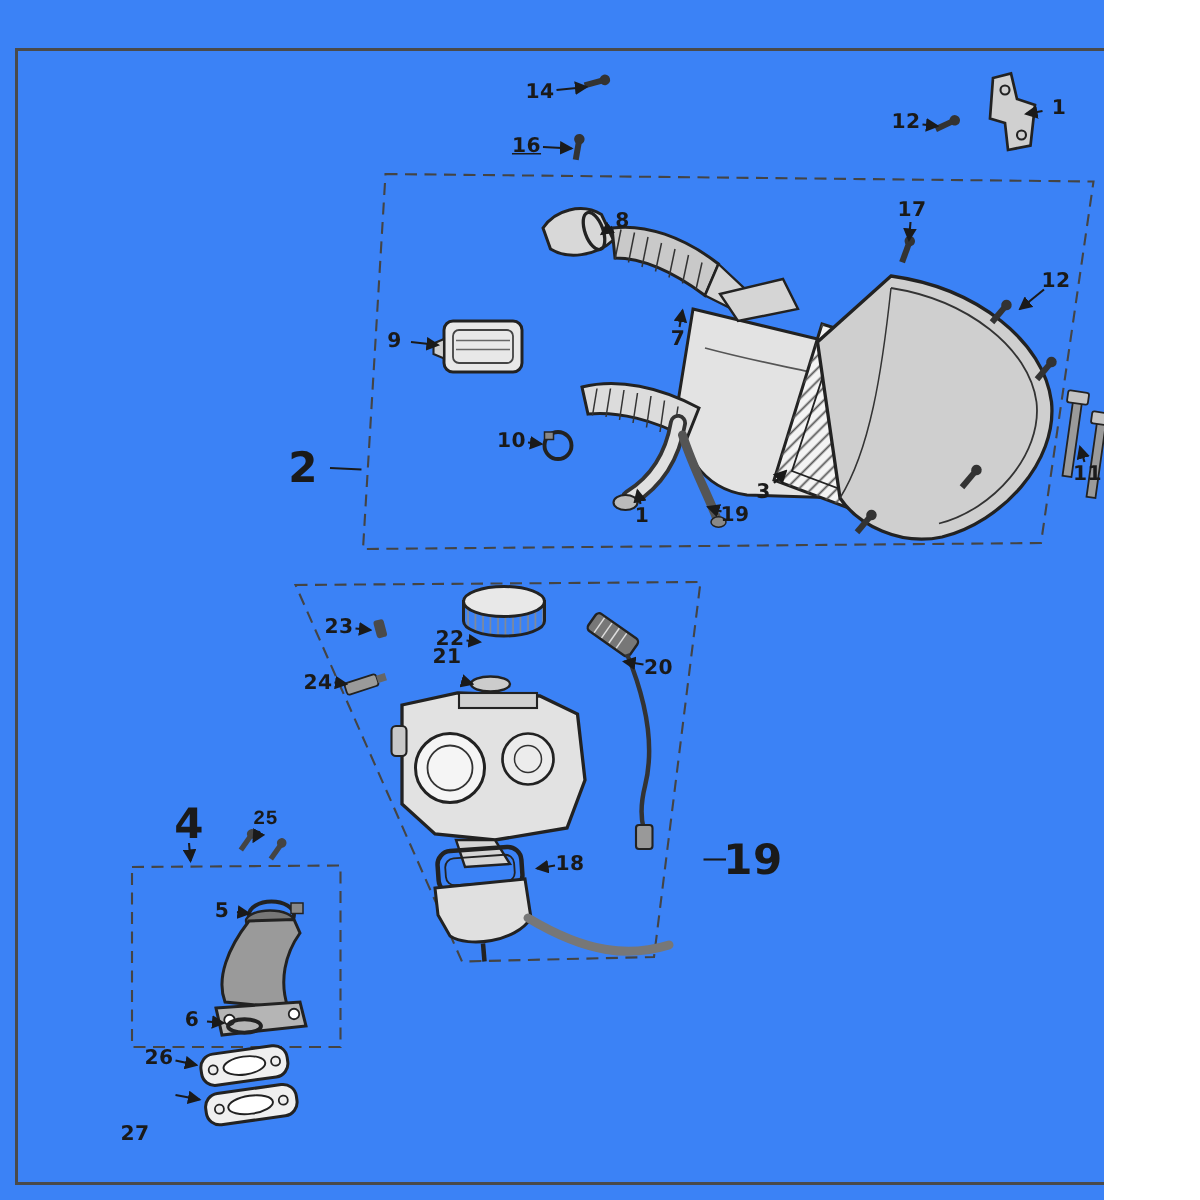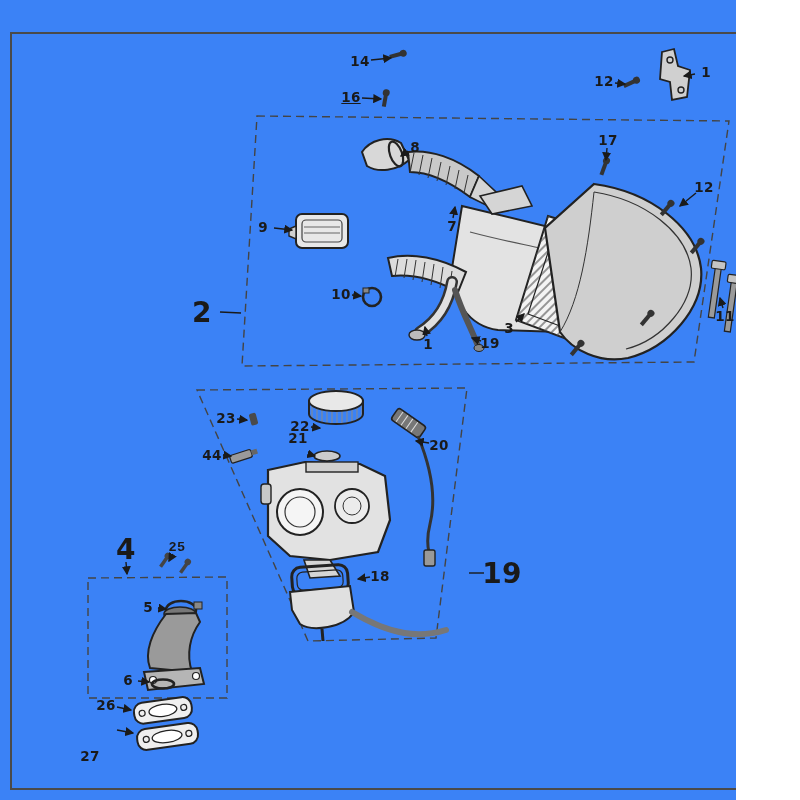--- a/index.html
+++ b/index.html
@@ -303,21 +303,21 @@
       <div class="callout" style="left: 704px; top: 187px;">12</div>
       <div class="callout" style="left: 452px; top: 226px;">7</div>
       <div class="callout" style="left: 341px; top: 294px;">10</div>
       <div class="callout lg" style="left: 202px; top: 312px;">2</div>
       <div class="callout" style="left: 725px; top: 316px;">11</div>
       <div class="callout" style="left: 428px; top: 344px;">1</div>
       <div class="callout" style="left: 490px; top: 343px;">19</div>
       <div class="callout" style="left: 509px; top: 328px;">3</div>
       <div class="callout" style="left: 226px; top: 418px;">23</div>
       <div class="callout" style="left: 300px; top: 426px;">22</div>
-      <div class="callout" style="left: 212px; top: 455px;">44</div>
+      <div class="callout" style="left: 212px; top: 455px;">24</div>
       <div class="callout" style="left: 298px; top: 438px;">21</div>
       <div class="callout" style="left: 439px; top: 445px;">20</div>
       <div class="callout lg" style="left: 126px; top: 549px;">4</div>
       <div class="callout" style="left: 177px; top: 547px; font-family: Liberation Mono, monospace;">25</div>
       <div class="callout lg" style="left: 502px; top: 573px;">19</div>
       <div class="callout" style="left: 148px; top: 607px;">5</div>
       <div class="callout" style="left: 380px; top: 576px;">18</div>
       <div class="callout" style="left: 128px; top: 680px;">6</div>
       <div class="callout" style="left: 106px; top: 705px;">26</div>
       <div class="callout" style="left: 90px; top: 728px; margin-top: 28px;">27</div>

